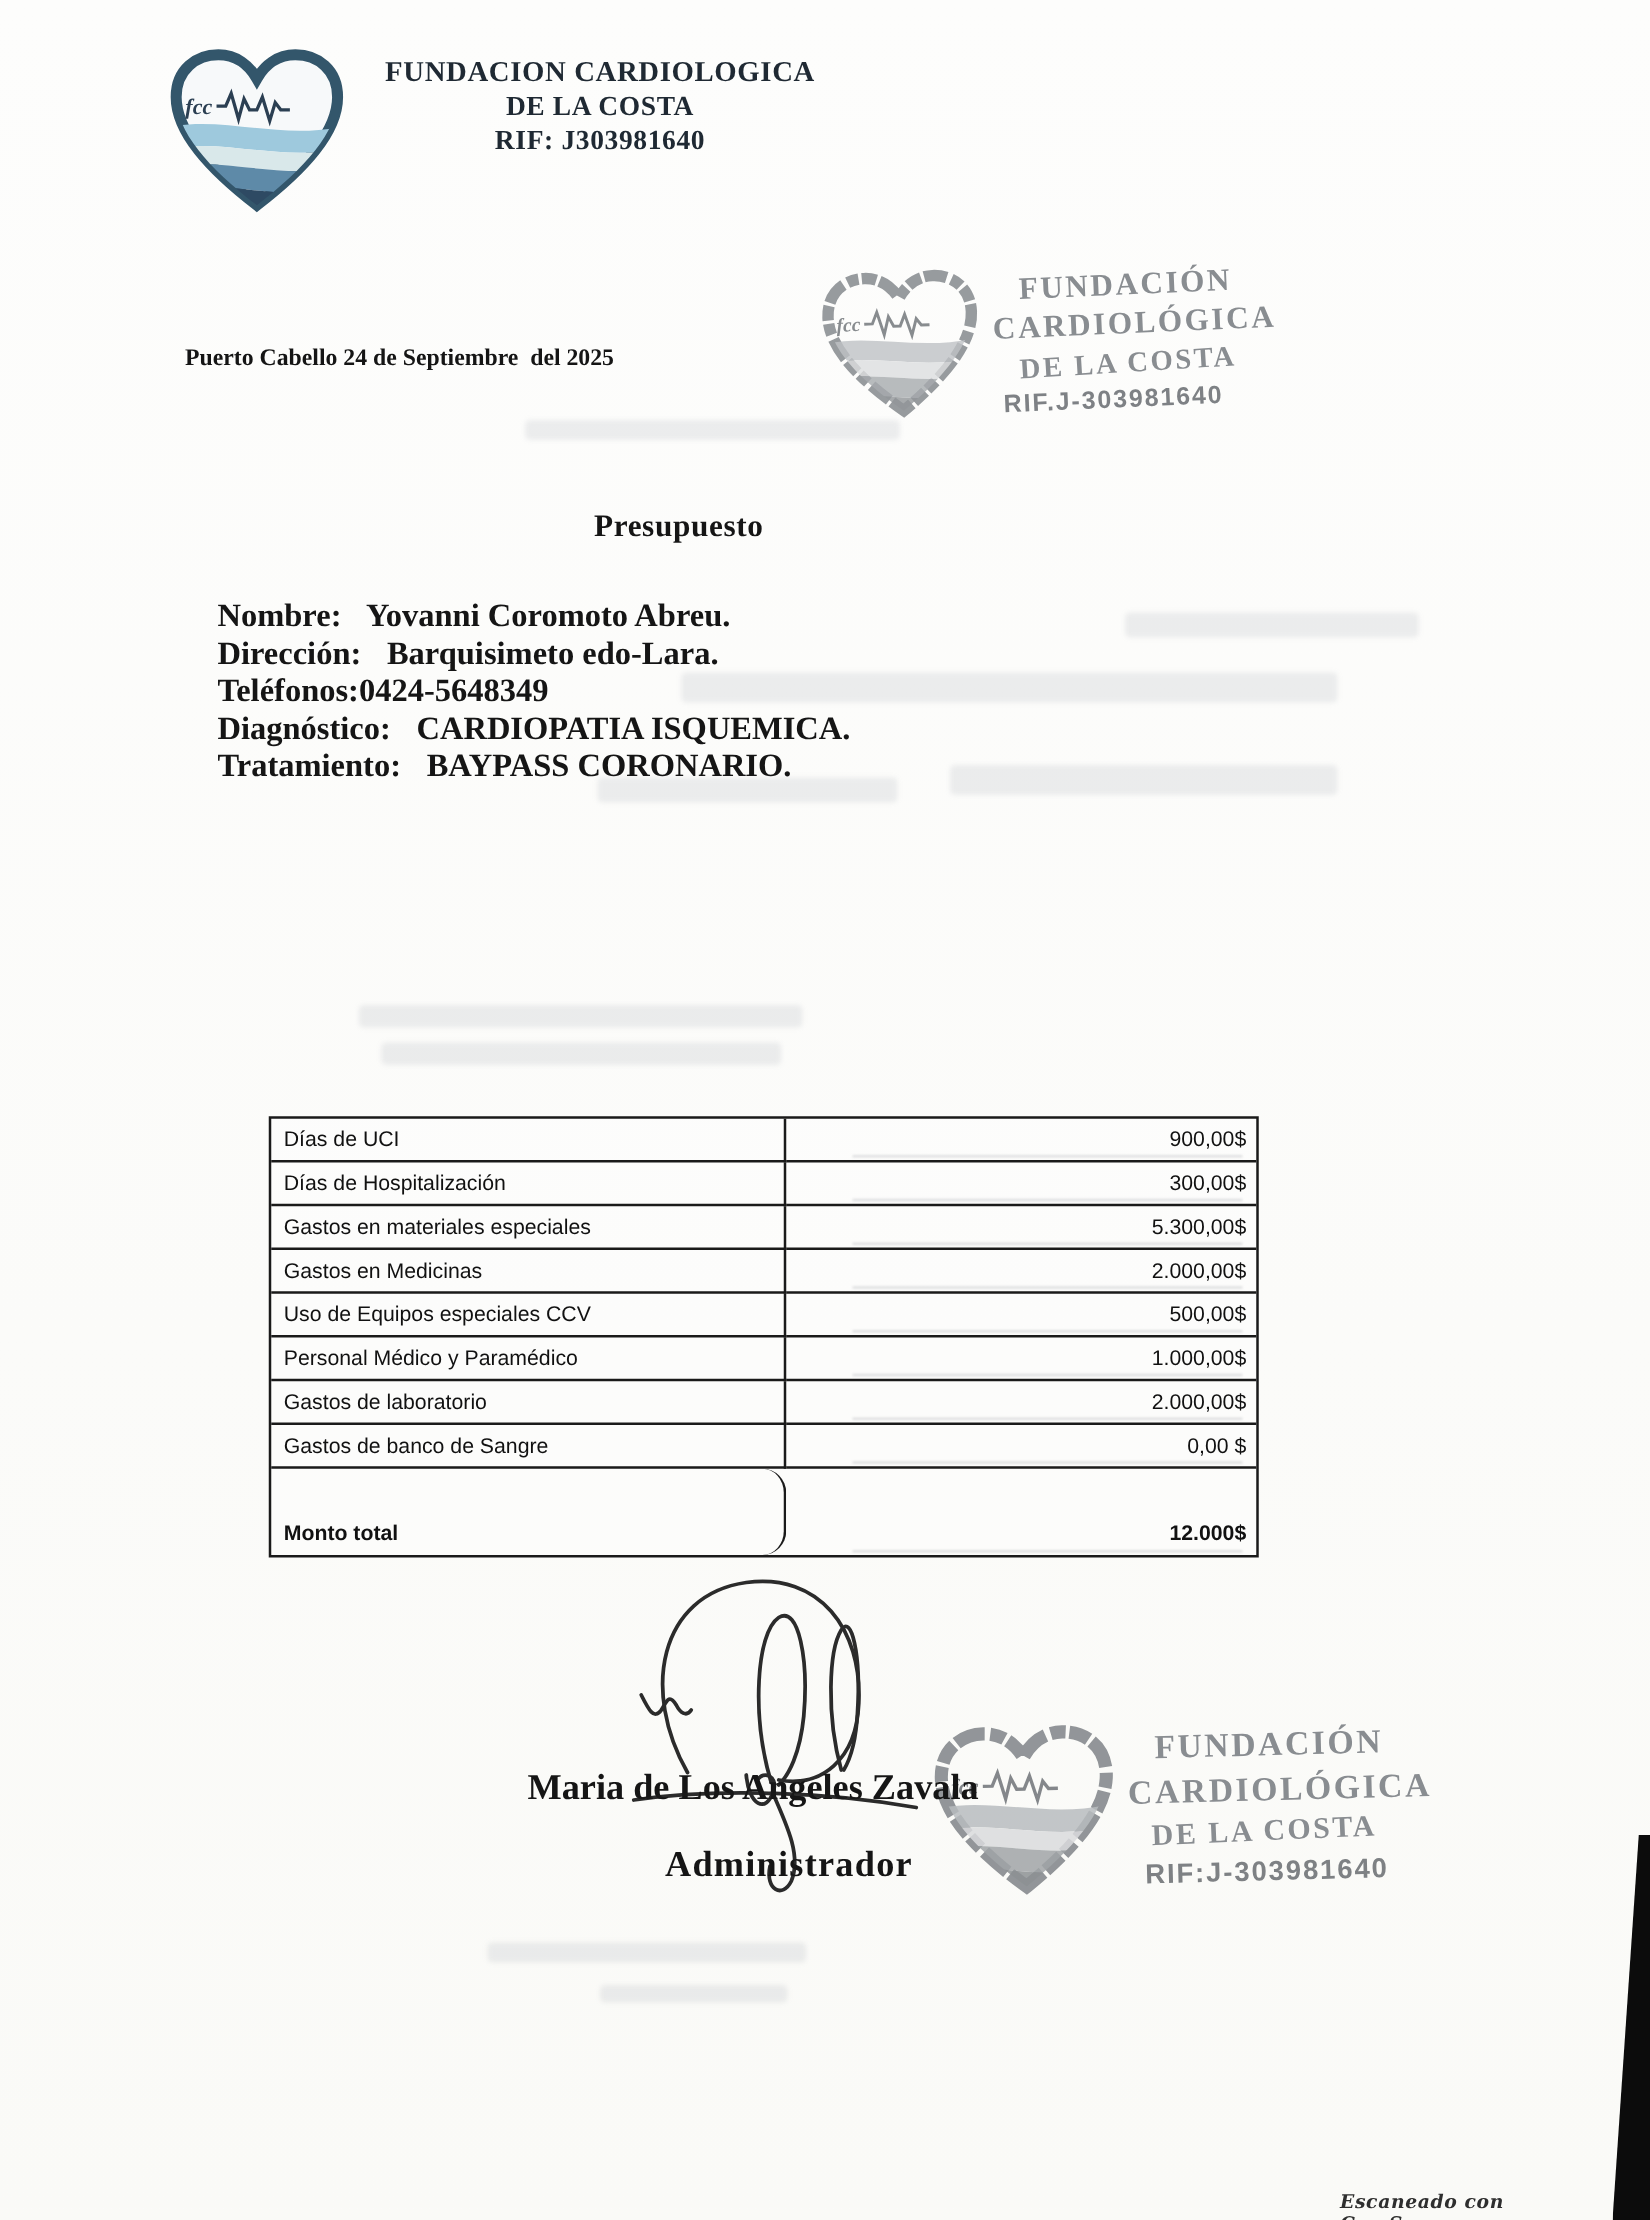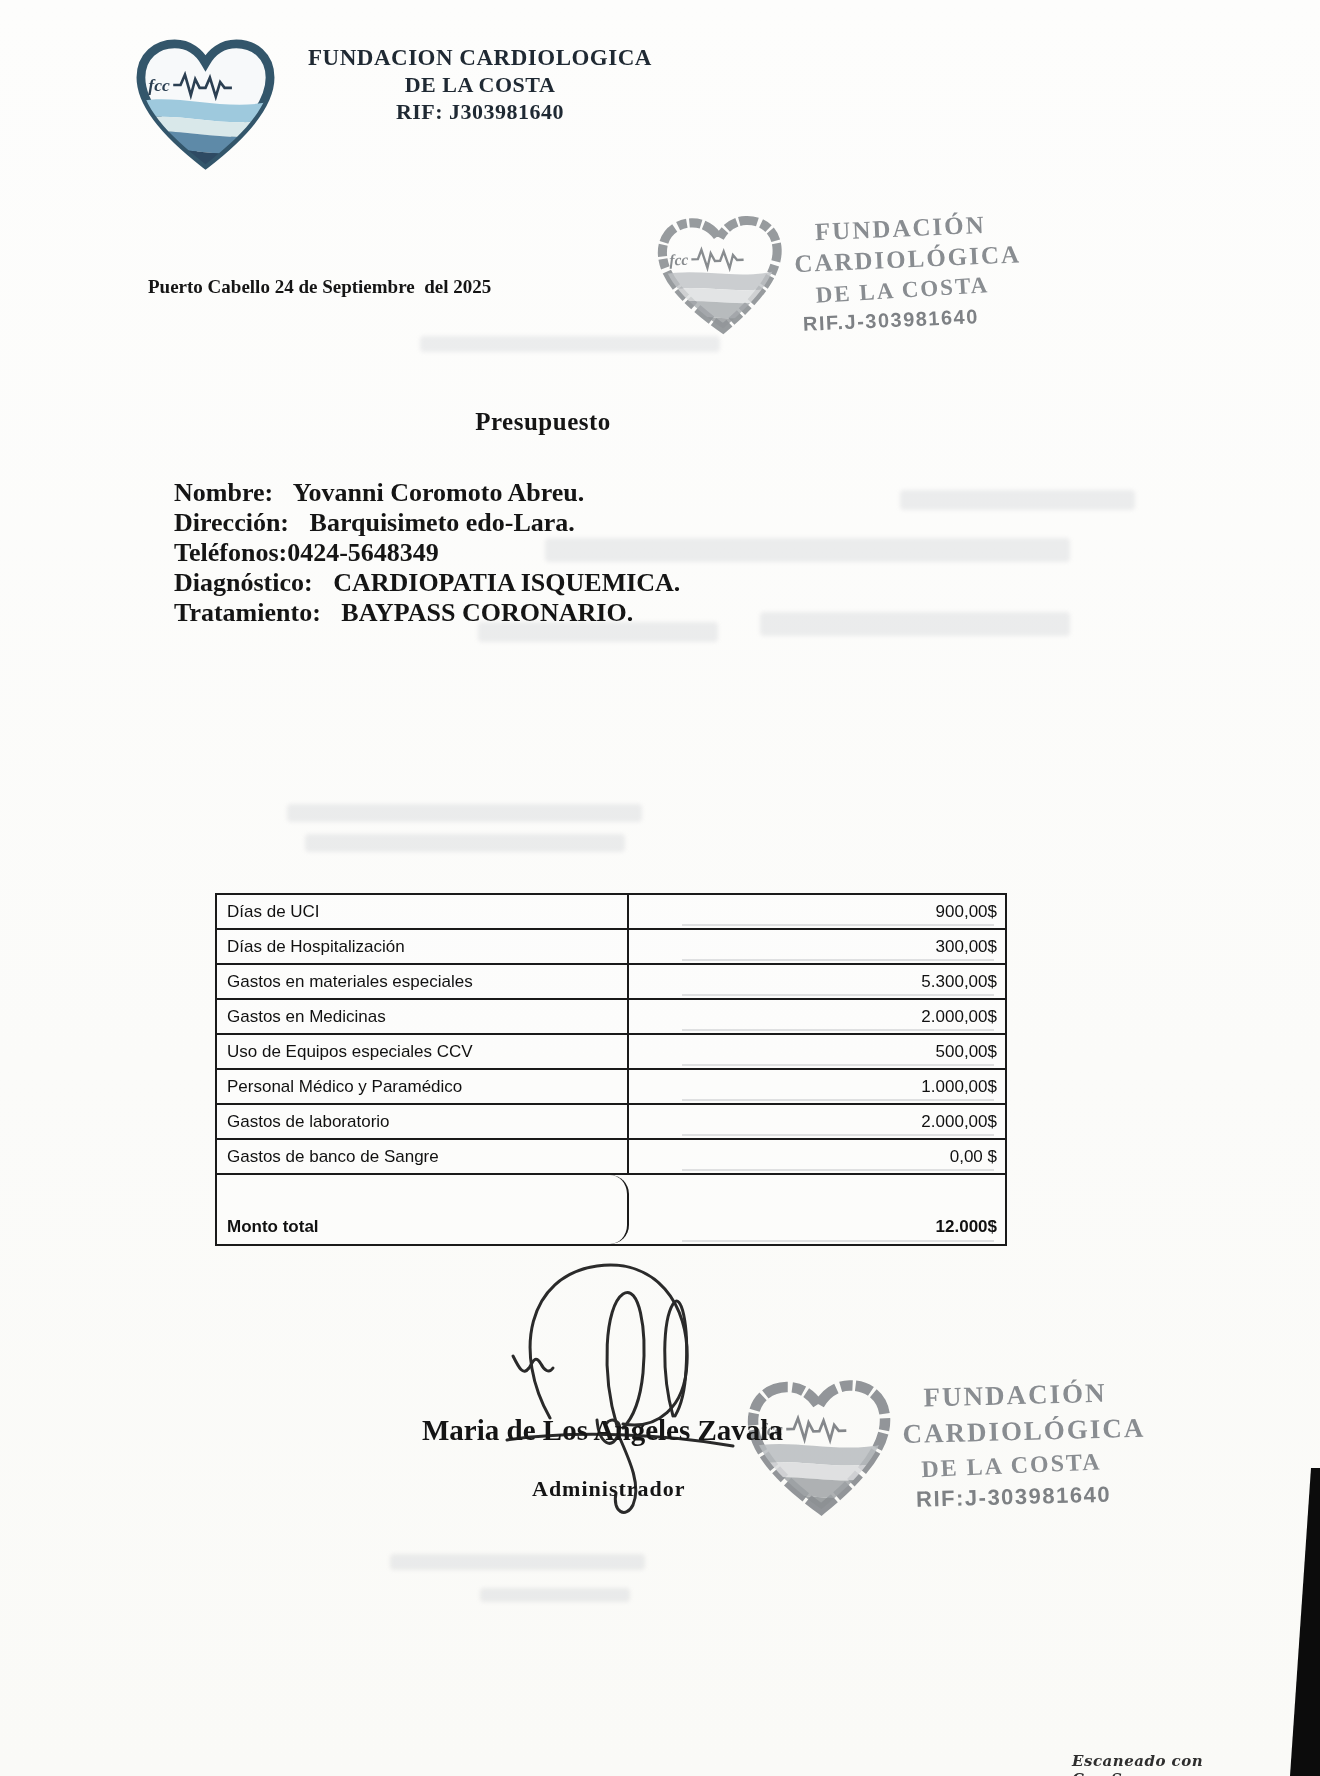--- a/index.html
+++ b/index.html
@@ -54,21 +54,21 @@
   
   .stamp{opacity:.88;}
   .stamp .stext{position:absolute;font-weight:bold;color:#7a7e83;letter-spacing:2px;
     font-family:"Liberation Serif",serif;white-space:nowrap;
     text-shadow:0 0 1px rgba(255,255,255,.7);}
   .stamp .srif{position:absolute;font-family:"Liberation Sans",sans-serif;font-weight:bold;
     color:#6d7175;letter-spacing:1.5px;white-space:nowrap;}
 
   
   .signer-name{font-size:29px;font-weight:bold;white-space:nowrap;}
-  .signer-role{font-size:22px;font-weight:bold;letter-spacing:1px;text-align:center;}
+  .signer-role{font-size:29px;font-weight:bold;letter-spacing:1px;text-align:center;}
 
   .credit{font-size:15px;font-style:italic;font-weight:bold;color:#2e2e2e;
     font-family:"DejaVu Serif",serif;letter-spacing:.5px;}
 
   .edge-strip{right:0;top:1468px;width:30px;height:308px;background:#0c0c0c;
     clip-path:polygon(70% 0,100% 0,100% 100%,0 100%);}
 </style>
 </head>
 <body>
 

